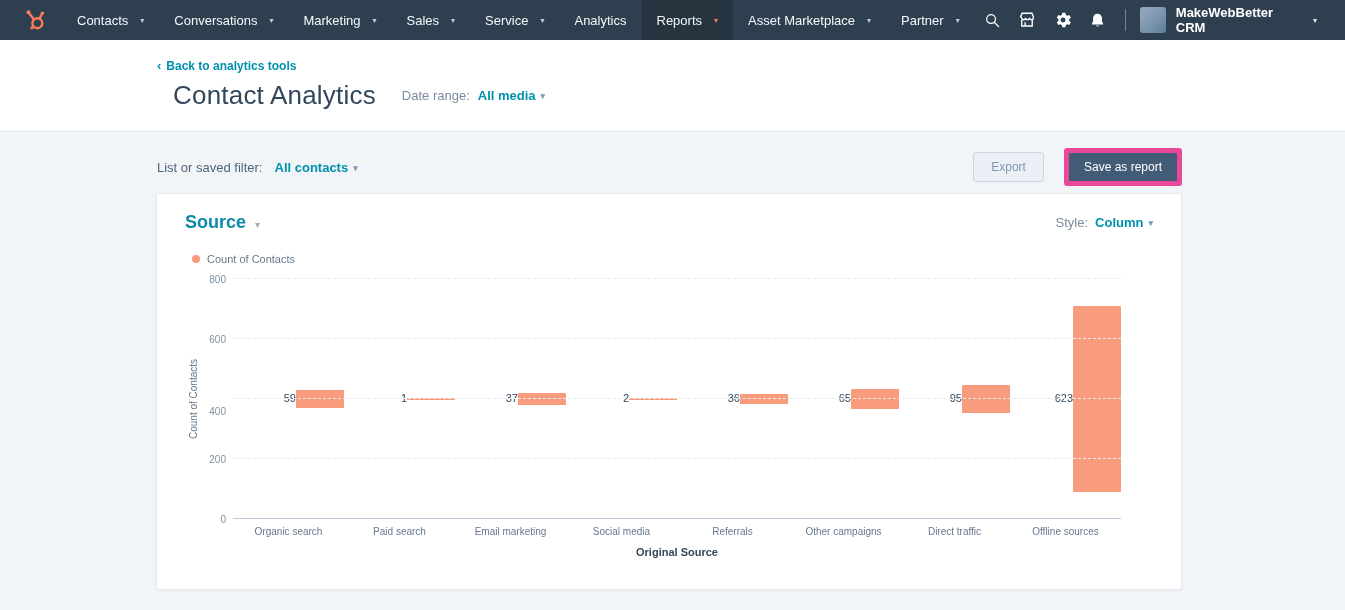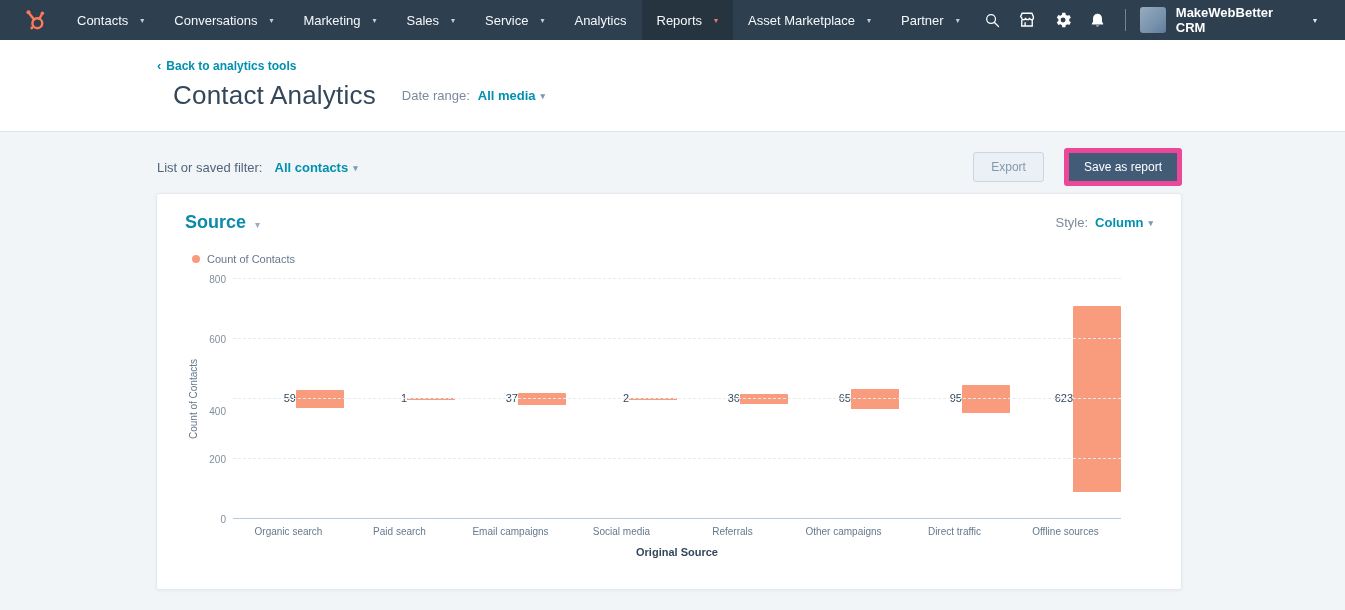--- a/index.html
+++ b/index.html
@@ -308,21 +308,21 @@
             </div>
         <div class="baseline"></div>
             <div class="gridline" style="bottom: 60px;"></div>
             <div class="gridline" style="bottom: 120px;"></div>
             <div class="gridline" style="bottom: 180px;"></div>
             <div class="gridline" style="bottom: 240px;"></div>
           </div>
         <div class="x-labels" id="x-labels">
             <div class="x-label">Organic search</div>
             <div class="x-label">Paid search</div>
-            <div class="x-label">Email campaigns</div>
+            <div class="x-label">Email marketing</div>
             <div class="x-label">Social media</div>
             <div class="x-label">Referrals</div>
             <div class="x-label">Other campaigns</div>
             <div class="x-label">Direct traffic</div>
             <div class="x-label">Offline sources</div>
           </div>
         <div class="x-title">Original Source</div>
       </div>
     </div>
   </div>

